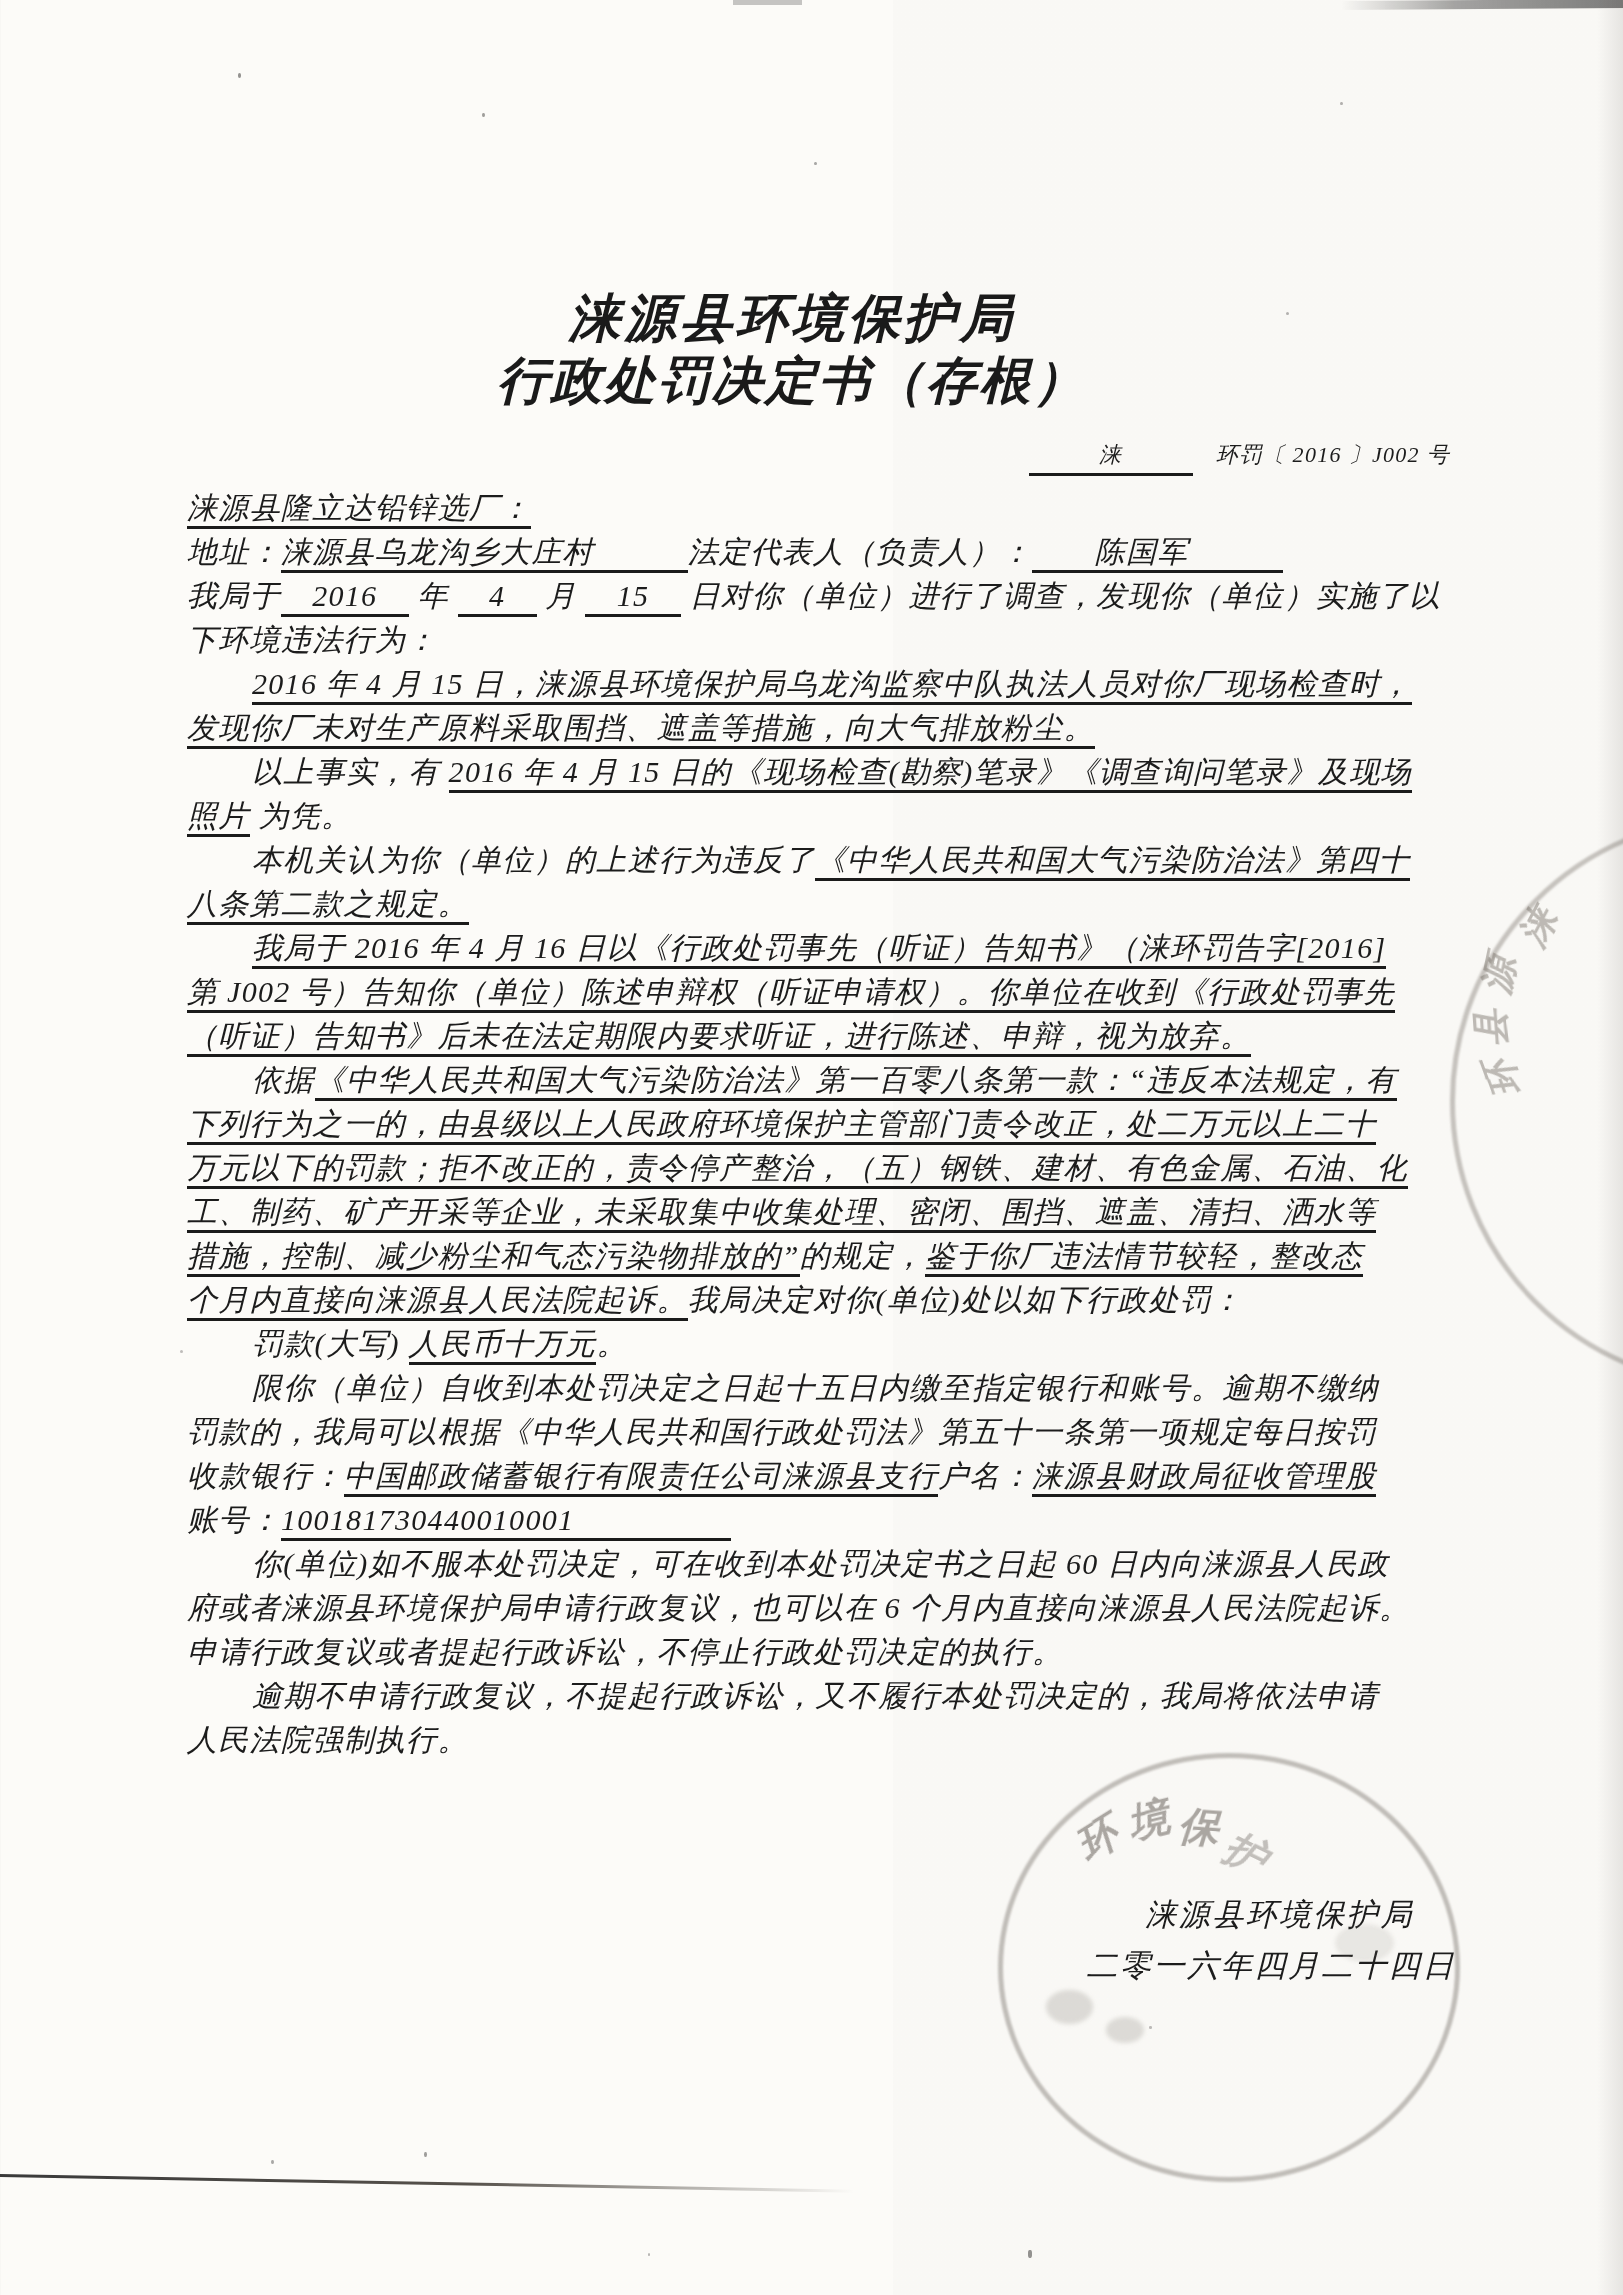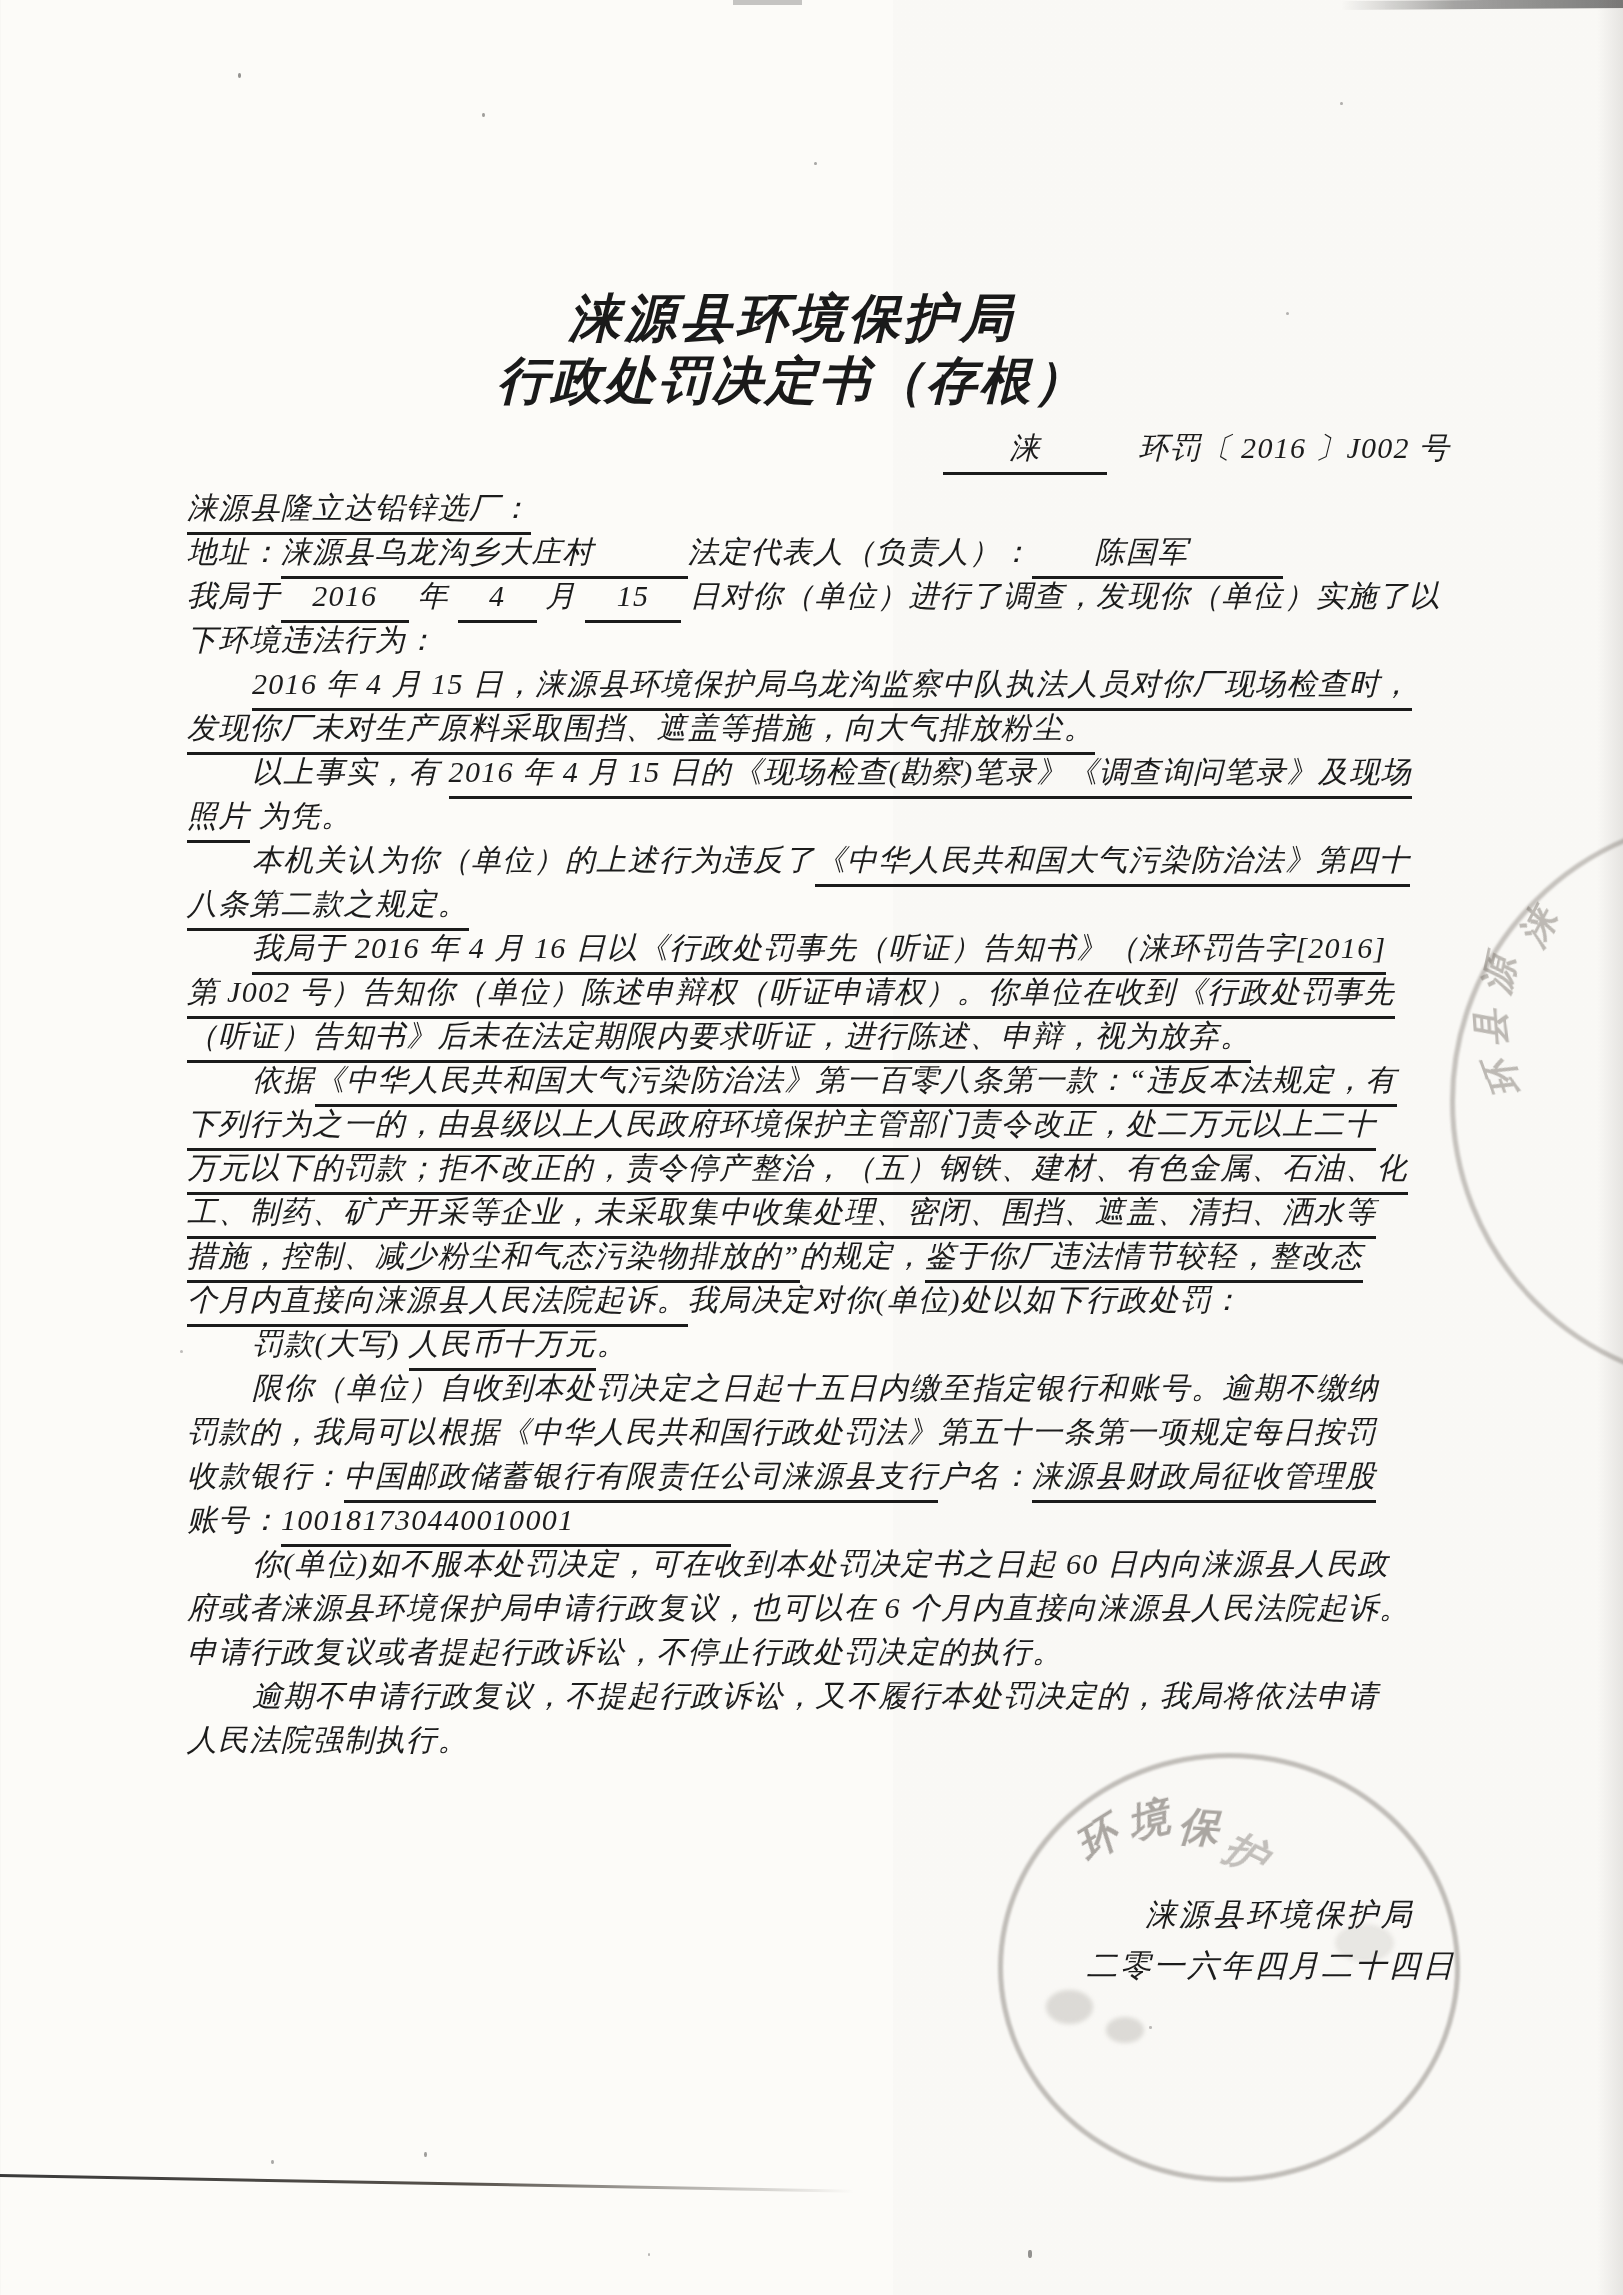--- a/index.html
+++ b/index.html
@@ -17,31 +17,31 @@
   }
   
   .edge-shade{position:absolute;right:0;top:0;width:26px;height:100%;
     background:linear-gradient(270deg, rgba(90,85,80,0.12), rgba(90,85,80,0));}
 
   
   .title-block{position:absolute;left:0;top:287px;width:1584px;text-align:center;}
   .title-1{font-size:52px;font-weight:bold;letter-spacing:3.9px;line-height:63px;color:#1a1a1a;}
   .title-2{font-size:51px;font-weight:bold;letter-spacing:2.6px;line-height:63px;color:#1a1a1a;}
 
-  .doc-number{position:absolute;top:428px;right:173px;font-size:30px;
+  .doc-number{position:absolute;top:440px;right:173px;font-size:22px;
     letter-spacing:1.3px;white-space:pre;}
   .doc-number .blank-u{display:inline-block;width:164px;text-align:center;
     border-bottom:3.9px solid #1b1b1b;padding-bottom:2.6px;}
 
   
   .body-text{position:absolute;left:187px;top:486px;width:1267px;
     font-size:30px;line-height:44px;letter-spacing:1.3px;}
   .line{white-space:pre;height:44px;}
   .line.indent{padding-left:65px;}
-  .u{border-bottom:3.3px solid #1b1b1b;padding-bottom:8px;}
+  .u{border-bottom:3.3px solid #1b1b1b;padding-bottom:2px;}
 
   
   .signature{position:absolute;top:1889px;right:167px;text-align:right;
     font-size:31px;line-height:51px;letter-spacing:2.6px;}
   .signature .org{display:block;padding-right:42px;}
   .signature .date{display:block;}
 
   
   .stamp-ring{position:absolute;border-radius:50%;}
   .ring-bottom{left:998px;top:1753px;width:452px;height:419px;

